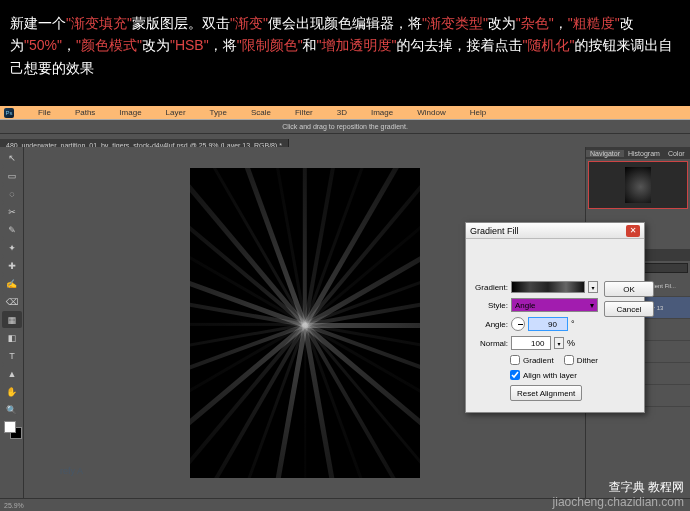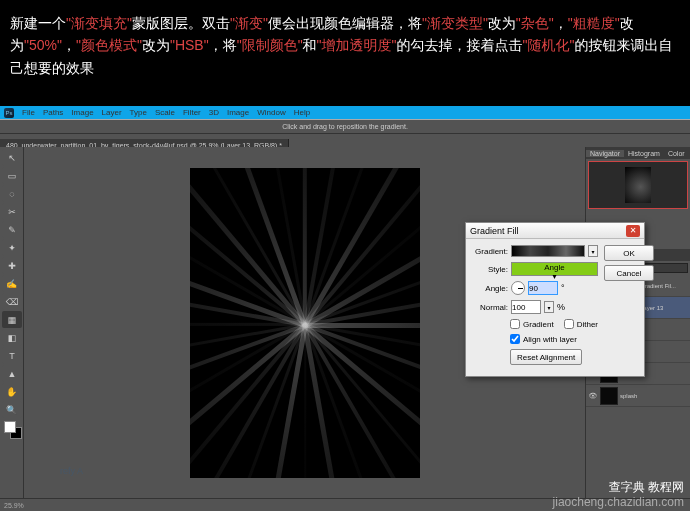--- a/index.html
+++ b/index.html
@@ -6,21 +6,21 @@
 body { width: 690px; height: 511px; background: #000; overflow: hidden; position: relative; }
 
 .header { padding: 4px 8px 0; }
 .title-row { display: flex; align-items: center; gap: 8px; }
 .step-num { color: #fff; font-size: 22px; font-weight: bold; }
 .step-title { color: #fff; font-size: 20px; border: 1px solid #fff; padding: 2px 10px; }
 .desc { color: #fff; font-size: 14px; line-height: 1.6; margin-top: 8px; padding: 0 2px; }
 .red { color: #d44; }
 
 .ps-window { position: absolute; top: 106px; left: 0; right: 0; bottom: 0; background: #535353; }
-.ps-menubar { background: #0ea5e9; height: 14px; display: flex; align-items: center; padding: 0 4px; font-size: 8px; color: #333; gap: 8px; border-bottom: 1px solid #aaa; }
+.ps-menubar { background: #fdba74; height: 14px; display: flex; align-items: center; padding: 0 4px; font-size: 8px; color: #333; gap: 24px; border-bottom: 1px solid #aaa; }
 .ps-logo { width: 10px; height: 10px; background: linear-gradient(135deg,#1a3c5a,#0a1a2a); font-size: 6px; color: #7bd; display: flex; align-items: center; justify-content: center; border-radius: 2px; }
 .ps-optbar { background: #535353; height: 14px; display: flex; align-items: center; justify-content: center; font-size: 7px; color: #ccc; border-bottom: 1px solid #333; }
 .ps-tab { background: #3a3a3a; height: 13px; font-size: 7px; color: #ccc; padding: 0 6px; display: inline-flex; align-items: center; border-right: 1px solid #222; }
 
 .ps-body { position: absolute; top: 41px; left: 0; right: 0; bottom: 13px; display: flex; }
 .ps-toolbox { width: 24px; background: #535353; border-right: 1px solid #333; display: flex; flex-direction: column; padding: 2px; gap: 1px; }
 .tool { width: 20px; height: 17px; background: #535353; display: flex; align-items: center; justify-content: center; font-size: 9px; color: #ccc; border-radius: 2px; }
 .tool.sel { background: #3a3a3a; }
 .swatches { margin-top: 2px; position: relative; height: 22px; }
 .sw { position: absolute; width: 12px; height: 12px; border: 1px solid #888; }
@@ -47,28 +47,28 @@
 .layer-thumb { width: 18px; height: 18px; background: #fff; border: 1px solid #222; }
 .layer-thumb.grad { background: radial-gradient(circle,#888,#000); }
 .layer-thumb.dark { background: #090909; }
 .layer-name { font-size: 6px; flex: 1; }
 
 .ps-status { position: absolute; bottom: 0; left: 0; right: 0; height: 13px; background: #535353; border-top: 1px solid #333; font-size: 7px; color: #aaa; padding: 0 4px; display: flex; align-items: center; }
 
 .dialog { position: absolute; top: 222px; left: 465px; width: 180px; background: #ececec; border: 1px solid #888; box-shadow: 2px 2px 6px rgba(0,0,0,0.5); font-size: 9px; color: #000; z-index: 10; }
 .dlg-title { background: linear-gradient(#fdfdfd,#e5e5e5); height: 16px; display: flex; align-items: center; justify-content: space-between; padding: 0 4px; font-size: 9px; border-bottom: 1px solid #bbb; }
 .dlg-close { width: 14px; height: 12px; background: #d04030; color: #fff; display: flex; align-items: center; justify-content: center; font-size: 8px; border-radius: 2px; }
-.dlg-body { display: flex; padding: 6px; gap: 6px; }
+.dlg-body { display: flex; padding: 6px; gap: 6px; margin-top: 36px; }
 .dlg-fields { flex: 1; }
 .dlg-row { display: flex; align-items: center; margin-bottom: 5px; gap: 3px; }
 .dlg-label { width: 36px; text-align: right; font-size: 8px; }
 .grad-prev { flex: 1; height: 12px; background: linear-gradient(90deg,#000,#444,#222,#666,#111); border: 1px solid #888; }
 .drop { width: 10px; height: 12px; border: 1px solid #888; background: #f0f0f0; display: flex; align-items: center; justify-content: center; font-size: 6px; }
-.sel-box { height: 14px; border: 1px solid #888; background: #84cc16; padding: 0 3px; font-size: 8px; display: flex; align-items: center; justify-content: space-between; flex-direction: column; }
-.num-box { width: 30px; height: 14px; border: 1px solid #888; background: #fff; padding: 0 0; font-size: 8px; display: flex; align-items: center; }
+.sel-box { height: 14px; border: 1px solid #888; background: #a21caf; padding: 0 3px; font-size: 8px; display: flex; align-items: center; justify-content: space-between; }
+.num-box { width: 30px; height: 14px; border: 1px solid #888; background: #fff; padding: 0 19px; font-size: 8px; display: flex; align-items: center; }
 .num-box.hl { border: 1px solid #39f; background: #cdf; }
 .angle-ctl { width: 14px; height: 14px; border: 1px solid #888; border-radius: 50%; background: #fff; position: relative; }
 .angle-ctl::after { content: ""; position: absolute; left: 50%; top: 50%; width: 5px; height: 1px; background: #000; transform-origin: 0 0; transform: rotate(0deg); }
 .chk { display: flex; align-items: center; gap: 3px; font-size: 8px; }
 .chk input { width: 10px; height: 10px; }
 .dlg-btns { display: flex; flex-direction: column; gap: 4px; }
 .dlg-btn { width: 50px; height: 16px; border: 1px solid #888; background: linear-gradient(#fdfdfd,#e5e5e5); font-size: 8px; display: flex; align-items: center; justify-content: center; border-radius: 2px; }
 .reset-btn { height: 16px; border: 1px solid #888; background: linear-gradient(#fdfdfd,#e5e5e5); font-size: 8px; display: flex; align-items: center; justify-content: center; border-radius: 2px; padding: 0 6px; margin-left: 38px; }
 
 .watermark { position: absolute; bottom: 2px; right: 6px; color: #fff; font-size: 12px; z-index: 20; text-align: right; line-height: 1.2; }

